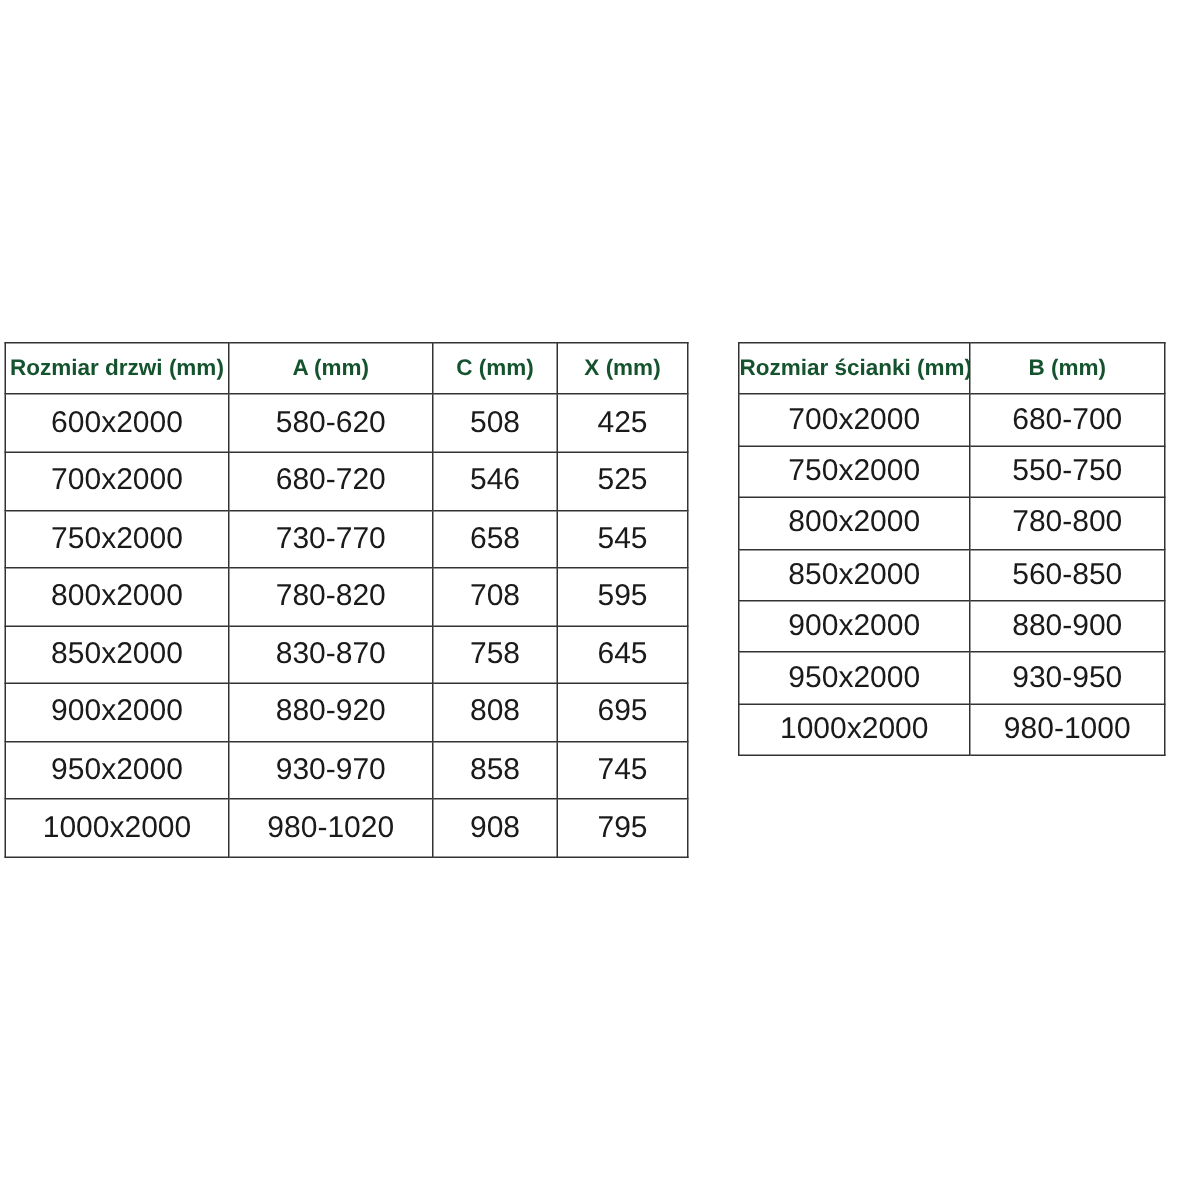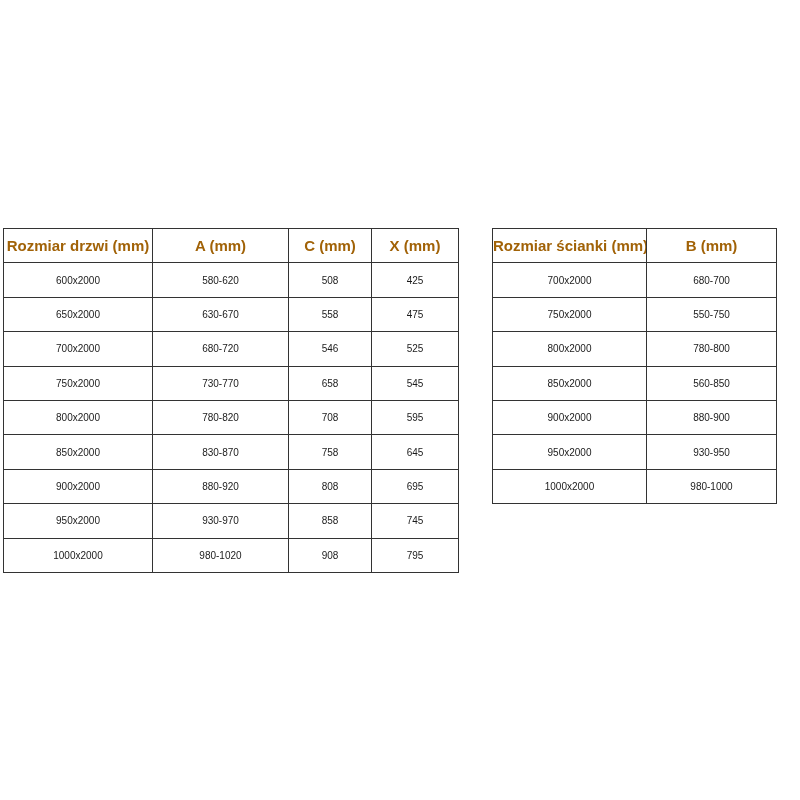--- a/index.html
+++ b/index.html
@@ -26,24 +26,24 @@
     border: 1px solid #333333;
     text-align: center;
     vertical-align: middle;
     padding: 0;
     overflow: hidden;
     white-space: nowrap;
   }
   table.tbl th {
     font-size: 15px;
     font-weight: bold;
-    color: #a16207;
+    color: #14532d;
   }
   table.tbl td {
-    font-size: 10px;
+    font-size: 20px;
     font-weight: normal;
     color: #1a1a1a;
   }
   table.tbl tr {
     height: 34.4px;
   }
   table.doors {
     left: 3px;
     top: 228px;
     width: 455px;
@@ -75,26 +75,20 @@
           <th>C (mm)</th>
           <th>X (mm)</th>
         </tr>
       </thead>
       <tbody>
         <tr>
           <td>600x2000</td>
           <td>580-620</td>
           <td>508</td>
           <td>425</td>
-        </tr>
-        <tr>
-          <td>650x2000</td>
-          <td>630-670</td>
-          <td>558</td>
-          <td>475</td>
         </tr>
         <tr>
           <td>700x2000</td>
           <td>680-720</td>
           <td>546</td>
           <td>525</td>
         </tr>
         <tr>
           <td>750x2000</td>
           <td>730-770</td>

